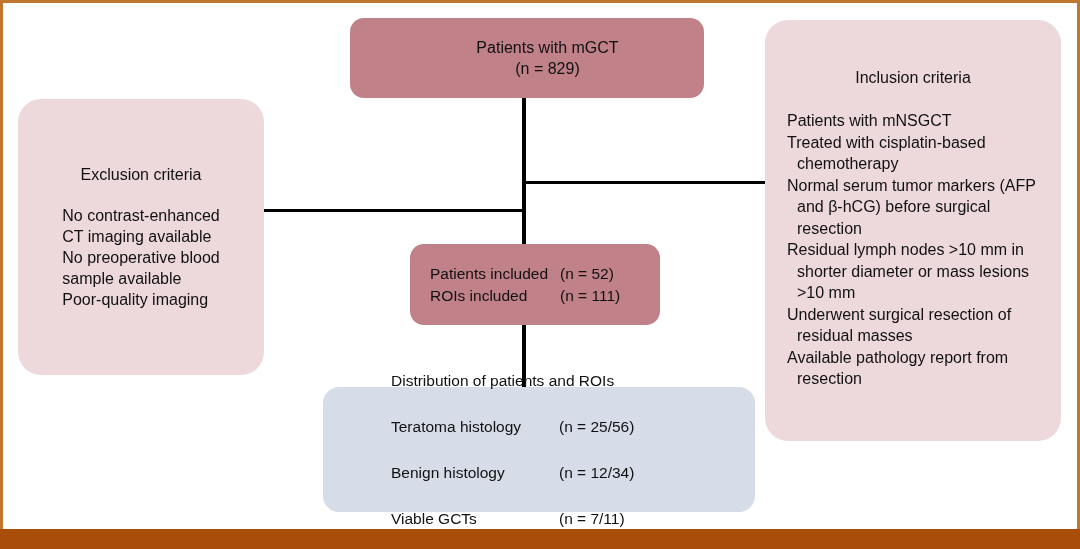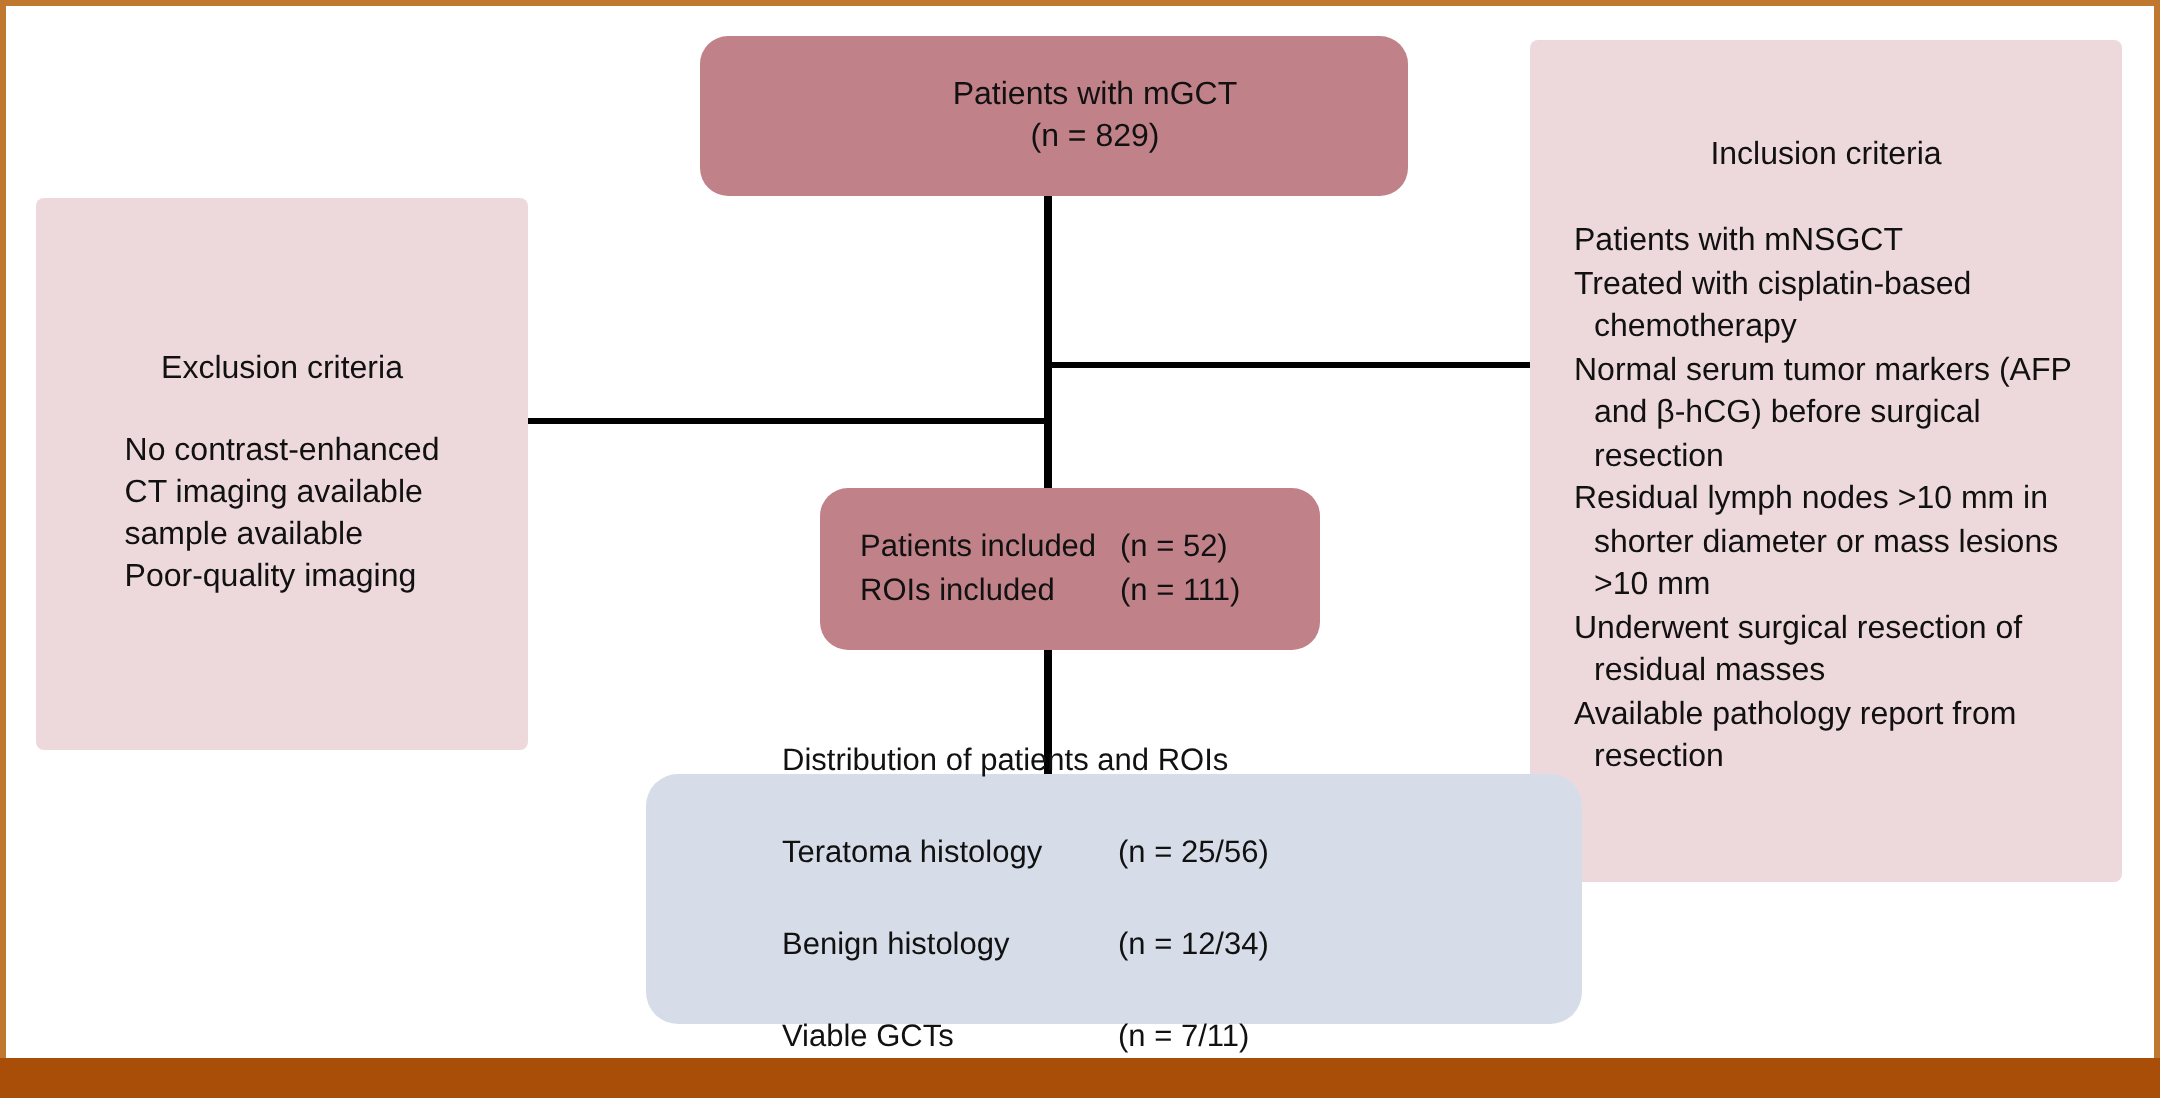--- a/index.html
+++ b/index.html
@@ -46,21 +46,21 @@
 
   
   .box {
     position: absolute;
     box-sizing: border-box;
     display: flex;
     flex-direction: column;
     justify-content: center;
   }
   .box-dark  { background: #C08189; border-radius: 14px; padding-left: 41px; }
-  .box-pink  { background: #EDD9DC; border-radius: 4px; }
+  .box-pink  { background: #EDD9DC; border-radius: 23px; }
   .box-blue  { background: #D6DDE8; border-radius: 16px; }
 
   
   #box-top {
     left: 350px; top: 18px; width: 354px; height: 80px;
     align-items: center;
   }
   #box-top .line {
     font-size: 16px;
     line-height: 21px;
@@ -115,21 +115,21 @@
   .kv-row {
     display: flex;
     font-size: 15.5px;
     line-height: 22px;
   }
   .kv-label { flex: 0 0 130px; }
   .kv-value { flex: 1; }
 
   
   #box-distribution {
-    left: 323px; top: 387px; width: 468px; height: 125px;
+    left: 323px; top: 387px; width: 432px; height: 125px;
     padding: 0 0 0 68px;
     gap: 24px;
   }
   #box-distribution .heading {
     font-size: 15.5px;
     line-height: 22px;
   }
   #box-distribution .kv-label { flex: 0 0 168px; }
   #box-distribution sup {
     font-size: 9.5px;
@@ -155,20 +155,21 @@
   <div id="box-top" class="box box-dark">
     <div class="line">Patients with mGCT</div>
     <div class="line">(n = 829)</div>
   </div>
 
   <div id="box-exclusion" class="box box-pink">
     <div class="heading">Exclusion criteria</div>
     <div class="criteria-list">
       <div class="criteria-item">No contrast-enhanced</div>
       <div class="criteria-item">CT imaging available</div>
+      <div class="criteria-item">No preoperative blood</div>
       <div class="criteria-item">sample available</div>
       <div class="criteria-item">Poor-quality imaging</div>
     </div>
   </div>
 
   <div id="box-inclusion" class="box box-pink">
     <div class="heading">Inclusion criteria</div>
     <div class="criteria-item">Patients with mNSGCT</div>
     <div class="criteria-item">Treated with cisplatin-based chemotherapy</div>
     <div class="criteria-item">Normal serum tumor markers (AFP and β-hCG) before surgical resection</div>

